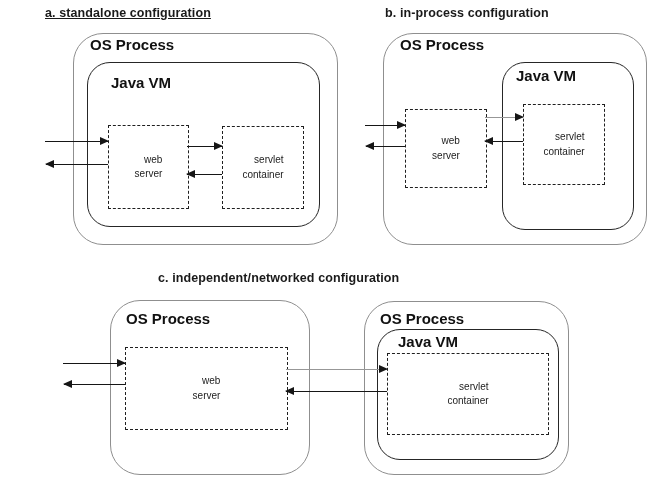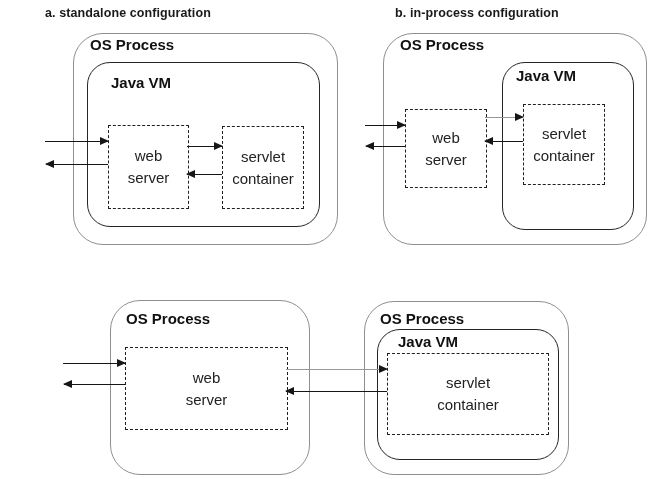--- a/index.html
+++ b/index.html
@@ -17,78 +17,79 @@
   }
   .jvm-box{
     position:absolute;border:1.5px solid #262626;border-radius:23px;background:transparent;
   }
   .box-label{
     position:absolute;font-size:15px;font-weight:bold;white-space:nowrap;color:#111;
   }
   .dashed-box{
     position:absolute;border:1.4px dashed #1f1f1f;background:transparent;
     display:flex;align-items:center;justify-content:center;
-    text-align:center;font-size:15px;line-height:1.44;white-space:pre-line;color:#222;
+    text-align:right;font-size:10px;line-height:1.44;white-space:pre-line;color:#222;
   }
   .arrow{position:absolute;height:0;border-top:1.5px solid #161616;}
   .arrow::after{
     content:'';position:absolute;top:-5px;width:0;height:0;
     border-top:4px solid transparent;border-bottom:4px solid transparent;
   }
   .arrow.head-right::after{right:-1px;border-left:9px solid #161616;}
   .arrow.head-left::after{left:-1px;border-right:9px solid #161616;}
   .arrow.gray{border-top-color:#979797;}
 </style>
 </head>
 <body>
 
 <div id="canvas">
 
   <div class="panel">
-    <div class="fig-title" style="left:45px;top:6px;">a. standalone configuration</div>
+    <div class="fig-title" style="left:45px;top:6px;text-decoration:underline;">a. standalone configuration</div>
 
     <div class="os-box" style="left:73px;top:33px;width:263px;height:210px;"></div>
     <div class="box-label" style="left:90px;top:36px;">OS Process</div>
 
     <div class="jvm-box" style="left:87px;top:62px;width:231px;height:163px;"></div>
     <div class="box-label" style="left:111px;top:74px;">Java VM</div>
 
     <div class="dashed-box" style="left:108px;top:125px;width:79px;height:82px;">web
 server</div>
     <div class="dashed-box" style="left:222px;top:126px;width:80px;height:81px;">servlet
 container</div>
 
     <div class="arrow head-right" style="left:45px;top:141px;width:63px;"></div>
     <div class="arrow head-left" style="left:46px;top:164px;width:62px;"></div>
     <div class="arrow head-right" style="left:187px;top:146px;width:35px;"></div>
     <div class="arrow head-left" style="left:187px;top:174px;width:35px;"></div>
   </div>
 
   <div class="panel">
-    <div class="fig-title" style="left:385px;top:6px;margin-left:10px;">b. in-process configuration</div>
+    <div class="fig-title" style="left:385px;top:6px;">b. in-process configuration</div>
 
     <div class="os-box" style="left:383px;top:33px;width:262px;height:210px;"></div>
     <div class="box-label" style="left:400px;top:36px;">OS Process</div>
 
     <div class="dashed-box" style="left:405px;top:109px;width:80px;height:77px;">web
 server</div>
 
     <div class="jvm-box" style="left:502px;top:62px;width:130px;height:166px;"></div>
     <div class="box-label" style="left:516px;top:67px;">Java VM</div>
 
     <div class="dashed-box" style="left:523px;top:104px;width:80px;height:79px;">servlet
 container</div>
 
     <div class="arrow head-right" style="left:365px;top:125px;width:40px;"></div>
     <div class="arrow head-left" style="left:366px;top:146px;width:39px;"></div>
     <div class="arrow head-right gray" style="left:485px;top:117px;width:38px;"></div>
     <div class="arrow head-left" style="left:485px;top:141px;width:38px;"></div>
   </div>
 
   <div class="panel">
+    <div class="fig-title" style="left:158px;top:271px;">c. independent/networked configuration</div>
 
     <div class="os-box" style="left:110px;top:300px;width:198px;height:173px;"></div>
     <div class="box-label" style="left:126px;top:310px;">OS Process</div>
 
     <div class="dashed-box" style="left:125px;top:347px;width:161px;height:81px;">web
 server</div>
 
     <div class="arrow head-right" style="left:63px;top:363px;width:62px;"></div>
     <div class="arrow head-left" style="left:64px;top:384px;width:61px;"></div>
 

